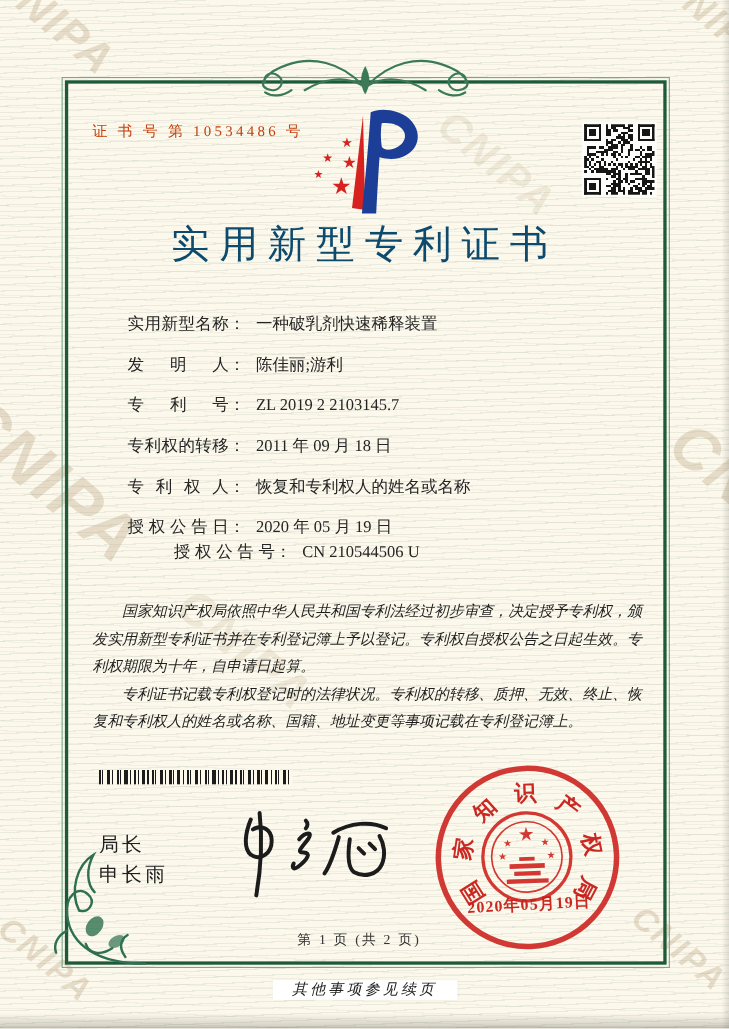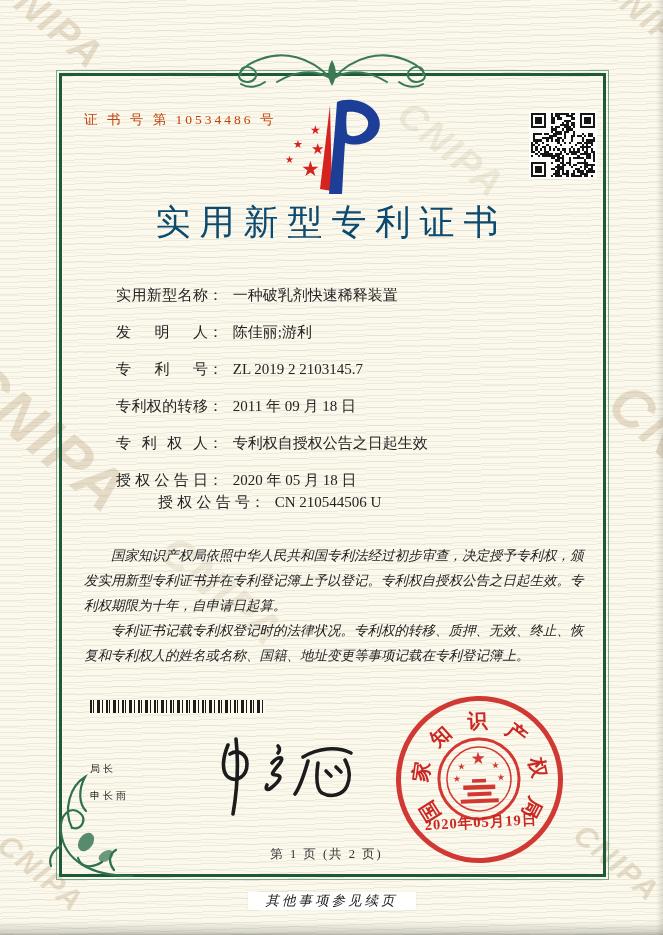--- a/index.html
+++ b/index.html
@@ -54,21 +54,21 @@
   .paras p{margin:0;text-indent:2em;}
 
   .barcode{position:absolute;left:90px;top:700px;width:176px;height:13px;
     background:repeating-linear-gradient(90deg,
       #1c1c1c 0 2px, #fcf8ec 2px 3px,
       #1c1c1c 3px 4px, #fcf8ec 4px 7px,
       #1c1c1c 7px 10px, #fcf8ec 10px 12px,
       #1c1c1c 12px 13px, #fcf8ec 13px 16px);}
 
   .officer{position:absolute;left:90px;top:755px;font-family:"Liberation Sans", sans-serif;
-    font-size:10px;color:#1f1f1f;letter-spacing:3px;line-height:27px;}
+    font-size:18px;color:#1f1f1f;letter-spacing:3px;line-height:27px;}
 
   .sig{position:absolute;left:200px;top:727px;}
 
   .seal{position:absolute;left:396px;top:696px;width:167px;height:167px;transform:rotate(-2deg);}
   .seal-ring{position:absolute;inset:0;border:5px solid rgba(203,31,26,0.88);border-radius:50%;}
   .seal-char{position:absolute;left:50%;top:50%;font-size:20px;font-weight:bold;
     color:rgba(199,29,24,0.95);font-family:"Liberation Serif", serif;}
   .seal-emblem{position:absolute;left:40px;top:40px;}
   .seal-date{position:absolute;left:0;right:0;top:117px;text-align:center;font-size:14.5px;
     font-weight:bold;color:rgba(199,29,24,0.95);letter-spacing:1px;transform:rotate(-1deg);}
@@ -481,26 +481,26 @@
   <div class="frow">
     <span class="flabel">专利号</span><span class="fcolon">：</span>
     <span class="fvalue">ZL 2019 2 2103145.7</span>
   </div>
   <div class="frow">
     <span class="flabel">专利权的转移</span><span class="fcolon">：</span>
     <span class="fvalue">2011 年 09 月 18 日</span>
   </div>
   <div class="frow">
     <span class="flabel">专利权人</span><span class="fcolon">：</span>
-    <span class="fvalue">专利权自授权公告之日起生效</span>
+    <span class="fvalue">恢复和专利权人的姓名或名称</span>
   </div>
   <div class="frow grant-row">
     <span>
       <span class="flabel">授权公告日</span><span class="fcolon">：</span>
-      <span class="fvalue">2020 年 05 月 18 日</span>
+      <span class="fvalue">2020 年 05 月 19 日</span>
     </span>
     <span class="group2">
       <span class="flabel">授权公告号</span><span class="fcolon">：</span>
       <span class="fvalue">CN 210544506 U</span>
     </span>
   </div>
 </div>
 
 <div class="paras">
   <p>国家知识产权局依照中华人民共和国专利法经过初步审查，决定授予专利权，颁发实用新型专利证书并在专利登记簿上予以登记。专利权自授权公告之日起生效。专利权期限为十年，自申请日起算。</p>

